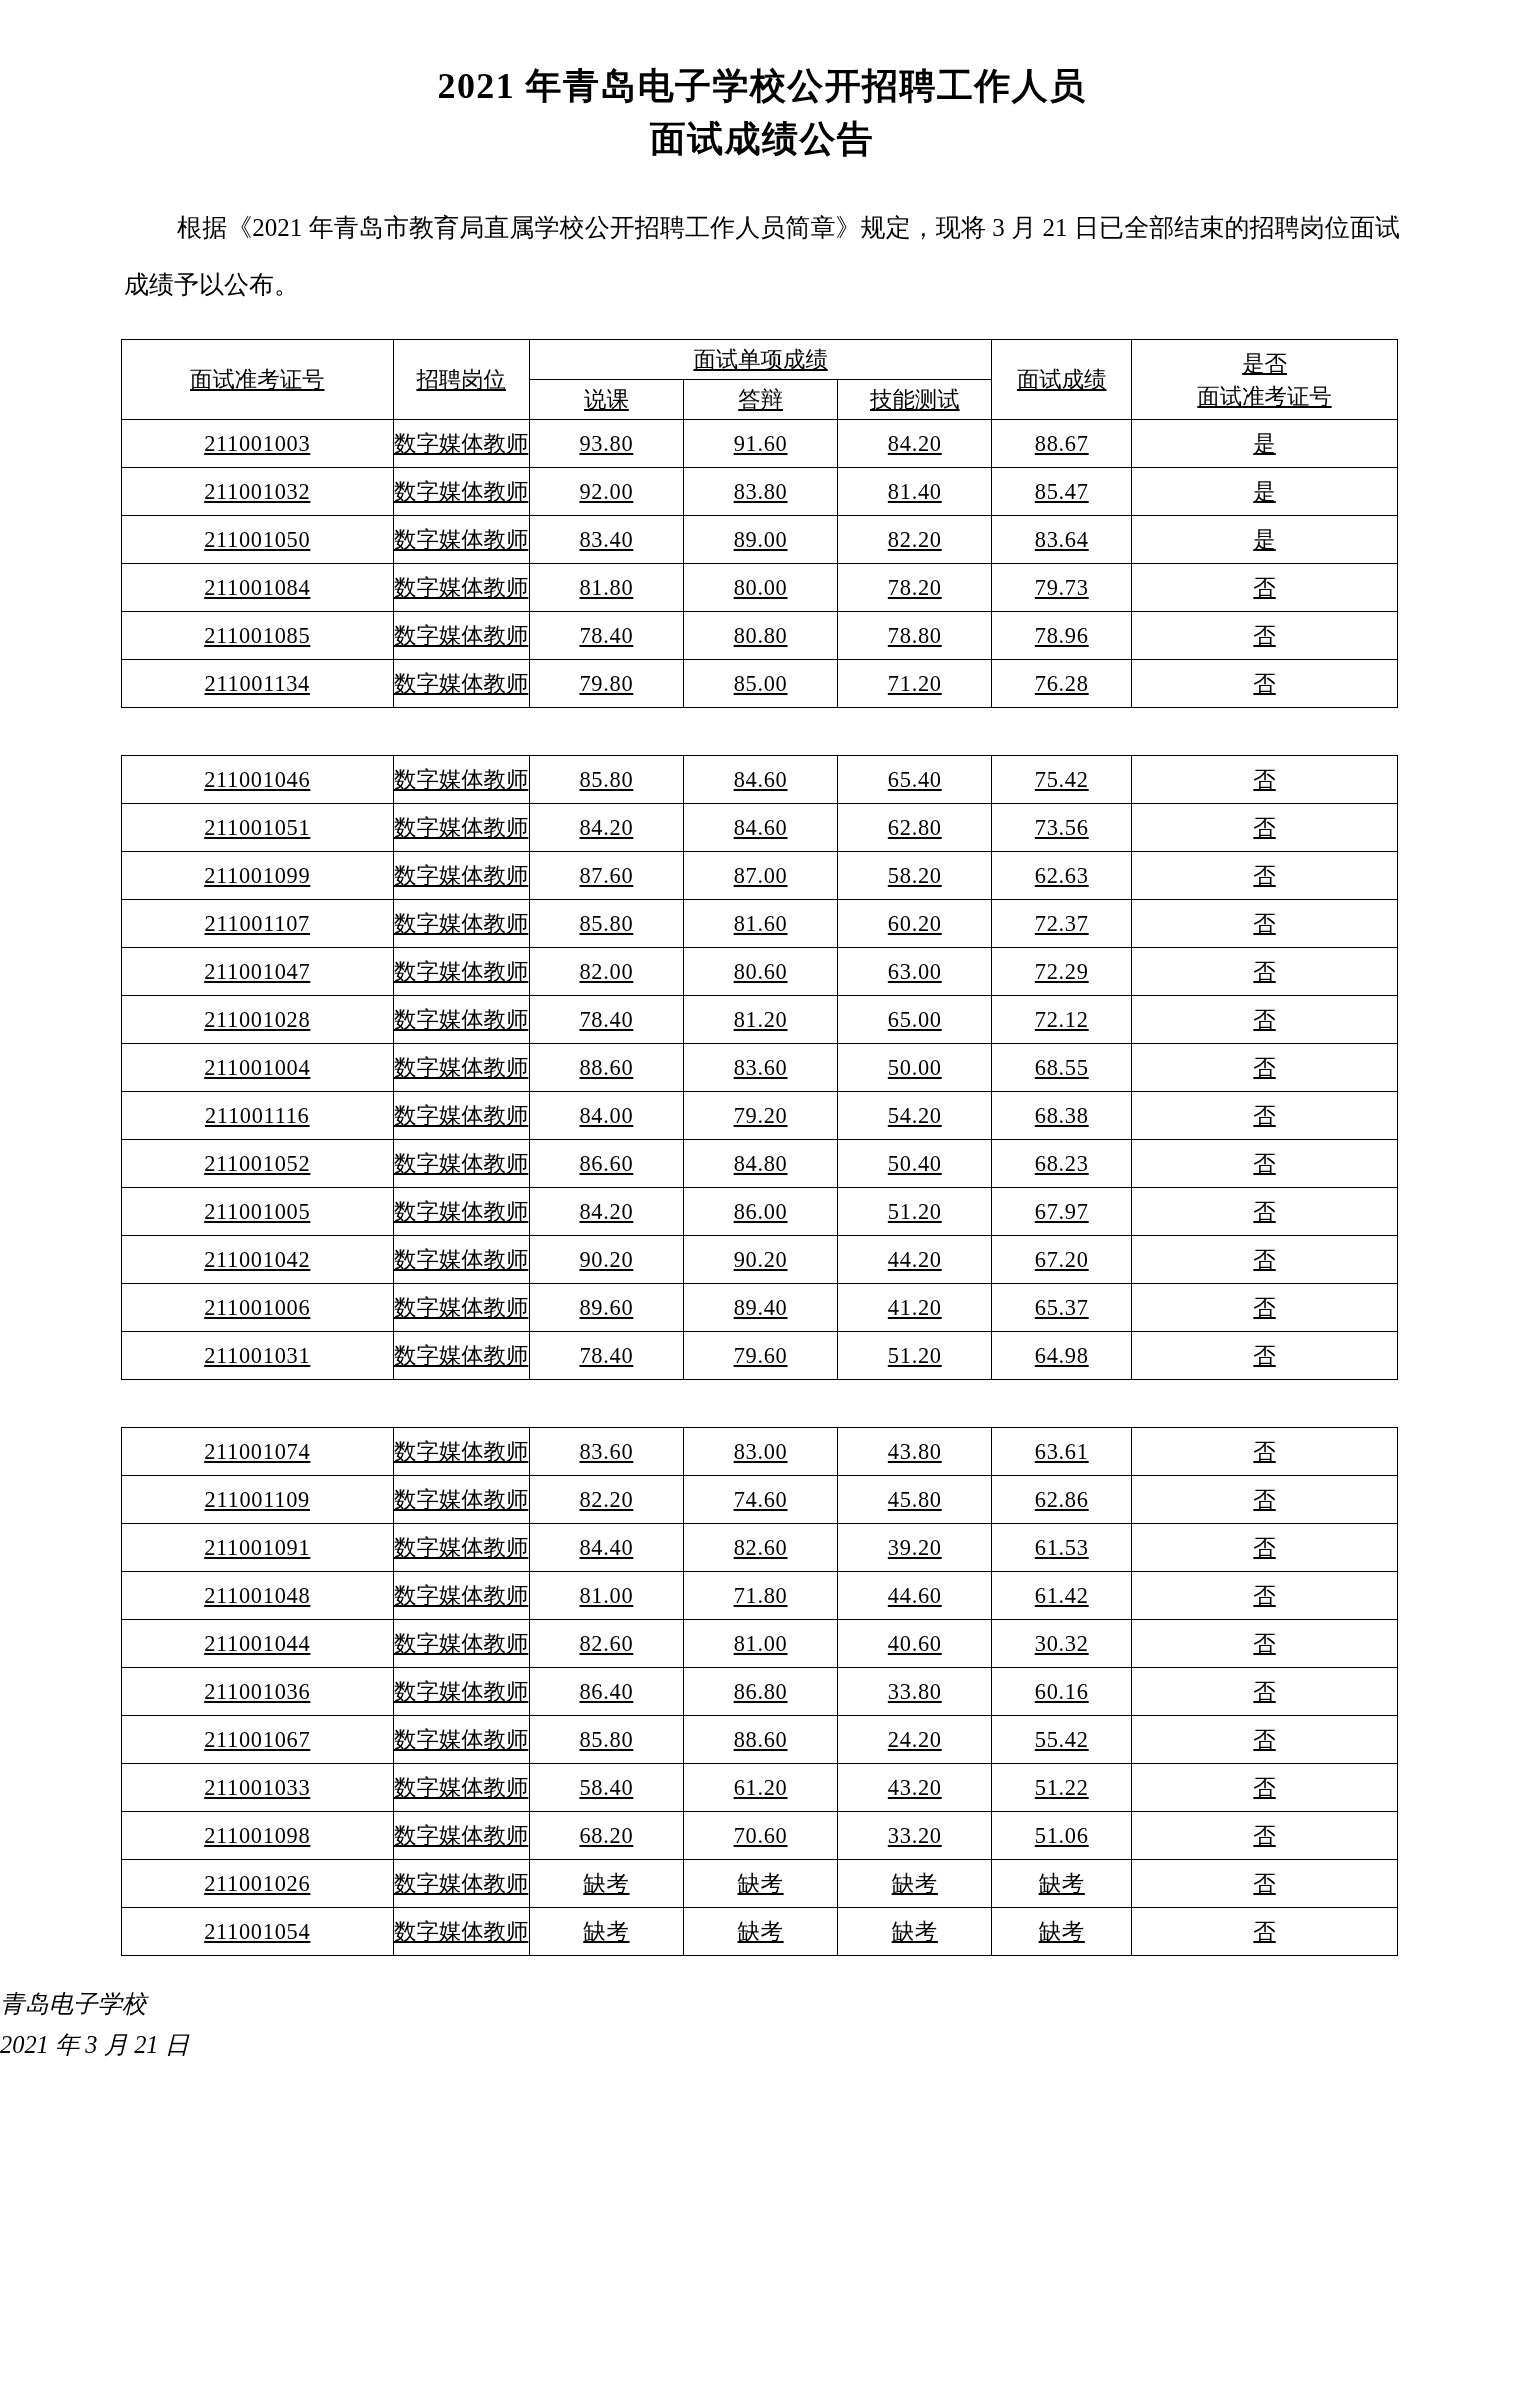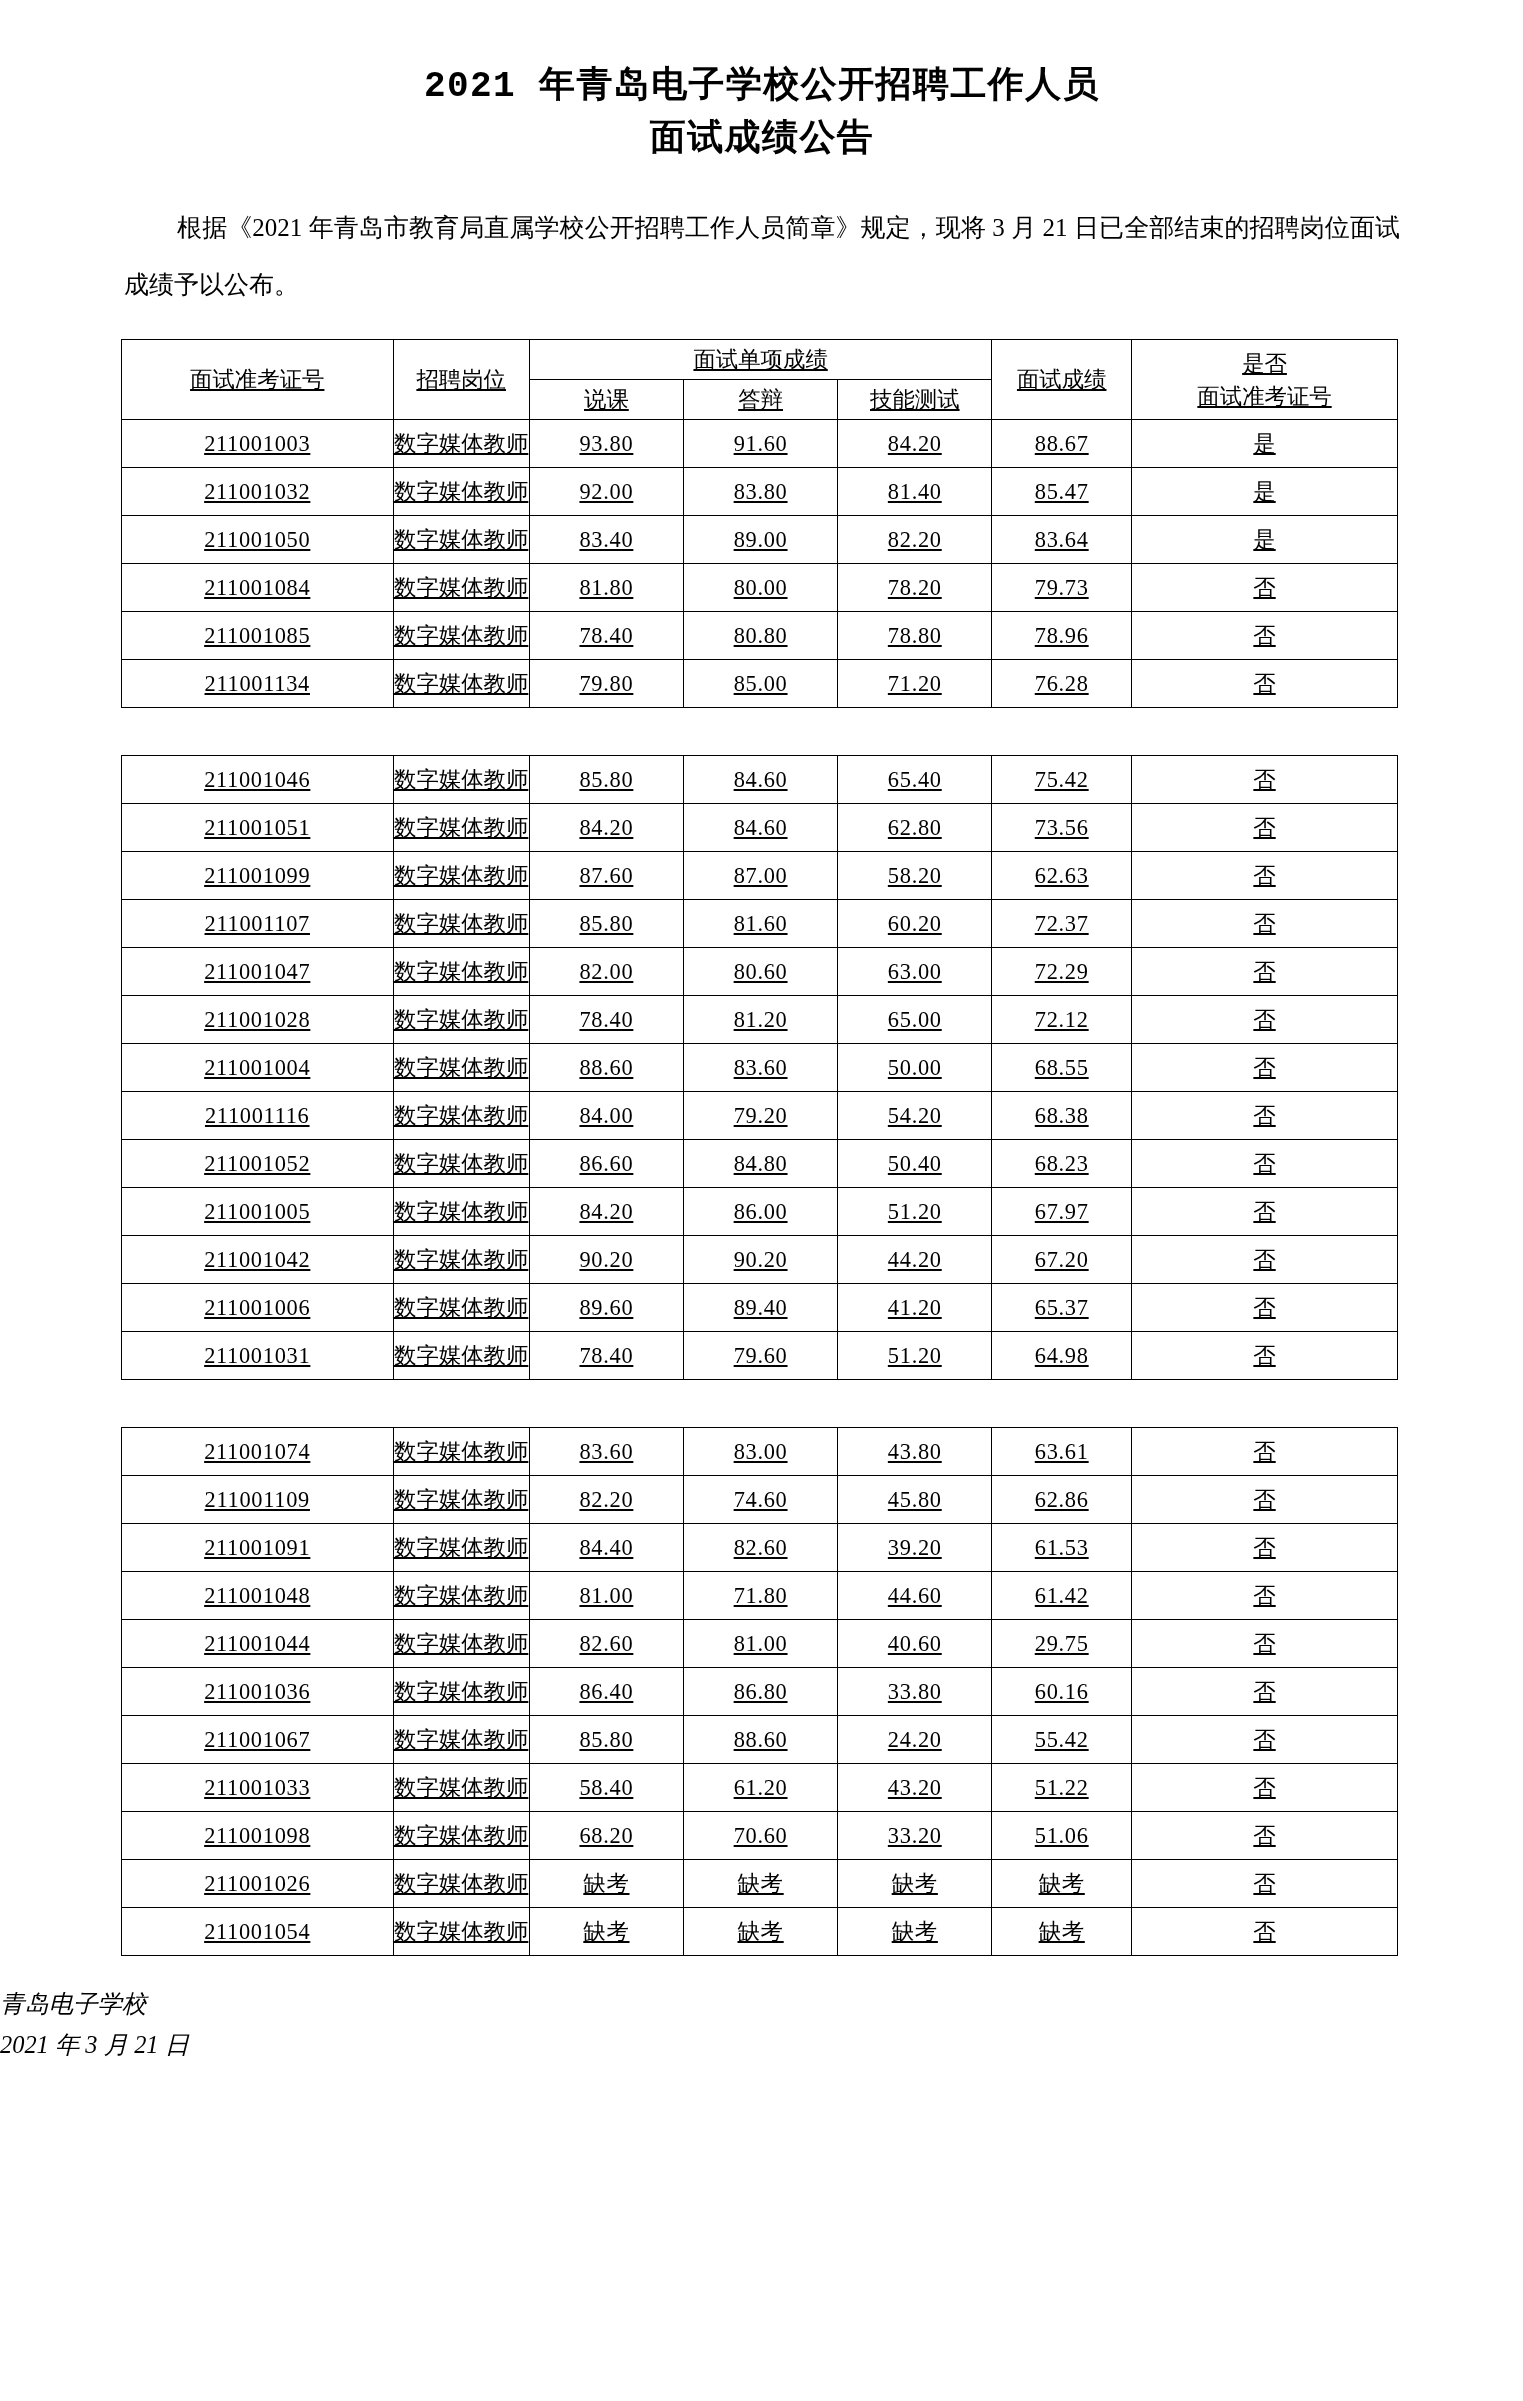--- a/index.html
+++ b/index.html
@@ -26,21 +26,21 @@
   
   .title-block {
     text-align: center;
     padding-top: 60px;
   }
   .title-line {
     font-size: 36px;
     font-weight: bold;
     letter-spacing: 1.4px;
     line-height: 53px;
-    font-family: Liberation Mono, monospace;
+    font-family: Liberation Serif, serif;
   }
 
   
   .intro {
     margin-top: 33px;
     padding-left: 124px;
     padding-right: 124px;
     font-size: 25px;
     line-height: 57px;
     text-align: justify;
@@ -358,21 +358,21 @@
             <td class="num">44.60</td>
             <td class="num">61.42</td>
             <td>否</td>
           </tr>
           <tr>
             <td class="num">211001044</td>
             <td>数字媒体教师</td>
             <td class="num">82.60</td>
             <td class="num">81.00</td>
             <td class="num">40.60</td>
-            <td class="num">29.75</td>
+            <td class="num">30.32</td>
             <td>否</td>
           </tr>
           <tr>
             <td class="num">211001036</td>
             <td>数字媒体教师</td>
             <td class="num">86.40</td>
             <td class="num">86.80</td>
             <td class="num">33.80</td>
             <td class="num">60.16</td>
             <td>否</td>

